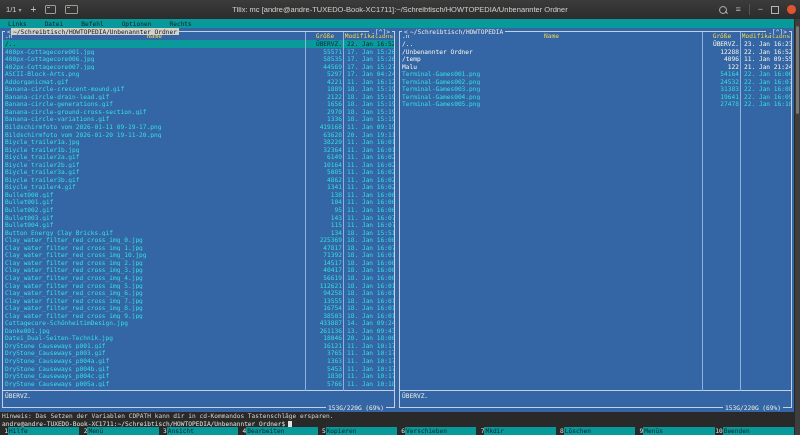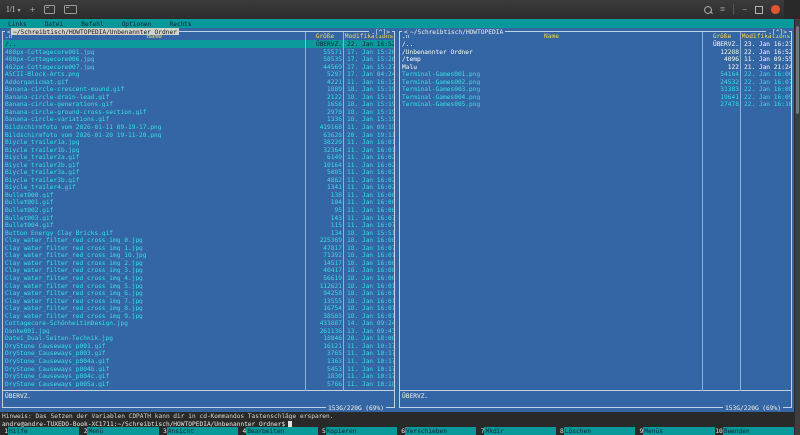--- a/index.html
+++ b/index.html
@@ -4,24 +4,24 @@
 <style>
   html,body{margin:0;padding:0;}
   body{
     width:800px;height:435px;position:relative;overflow:hidden;
     background:#292929;
     font-family:"DejaVu Sans Mono",monospace;
     -webkit-font-smoothing:antialiased;
   }
   
   .titlebar{
-    position:absolute;top:0;left:0;right:16px;height:19px;
+    position:absolute;top:0;left:0;right:0;height:19px;
     background:linear-gradient(#3b3b3b,#2c2c2c);
     border-bottom:1px solid #1c1c1c;
-    font-family:Liberation Serif, serif;
+    font-family:Liberation Sans, sans-serif;
     color:#c9c9c4;
   }
   .tb-left{position:absolute;left:6px;top:0;height:19px;display:flex;align-items:center;gap:9px;}
   .tb-session{font-size:7.5px;color:#cfcfca;}
   .tb-caret{font-size:6px;color:#a8a8a2;margin-left:2px;}
   .tb-plus{font-size:10px;color:#c2c2bc;line-height:10px;}
   .tb-ico{width:9px;height:7px;border:1px solid #9d9d97;border-radius:1px;position:relative;}
   .tb-ico::after{content:"";position:absolute;left:1px;top:1px;width:3px;height:1px;background:#9d9d97;}
   .tb-title{
     position:absolute;left:50%;top:0;transform:translateX(-50%);
@@ -94,20 +94,21 @@
 <div class="titlebar">
   <div class="tb-left">
     <span style="display:flex;align-items:center;">
       <span class="tb-session">1/1</span>
       <span class="tb-caret">▾</span>
     </span>
     <span class="tb-plus">+</span>
     <span class="tb-ico"></span>
     <span class="tb-ico" style="width:11px;"></span>
   </div>
+  <div class="tb-title">Tilix: mc [andre@andre-TUXEDO-Book-XC1711]:~/Schreibtisch/HOWTOPEDIA/Unbenannter Ordner</div>
   <div class="tb-right">
     <span class="ico-search"></span>
     <span class="ico-menu">≡</span>
     <span class="tb-sep"></span>
     <span class="ico-min">−</span>
     <span class="ico-max"></span>
     <span class="ico-close"></span>
   </div>
 </div>
 

